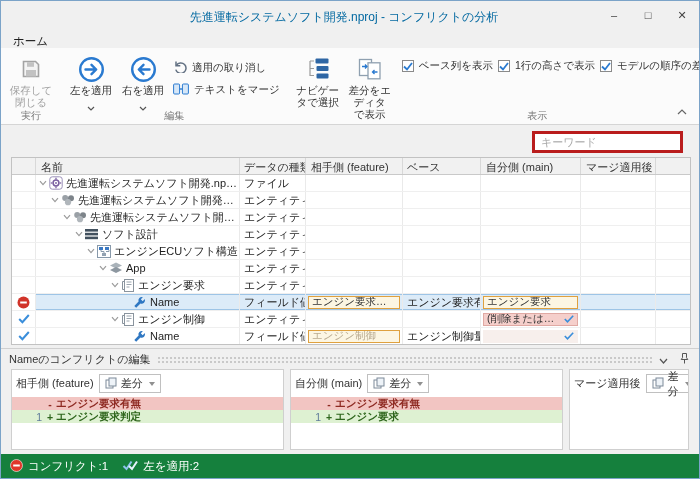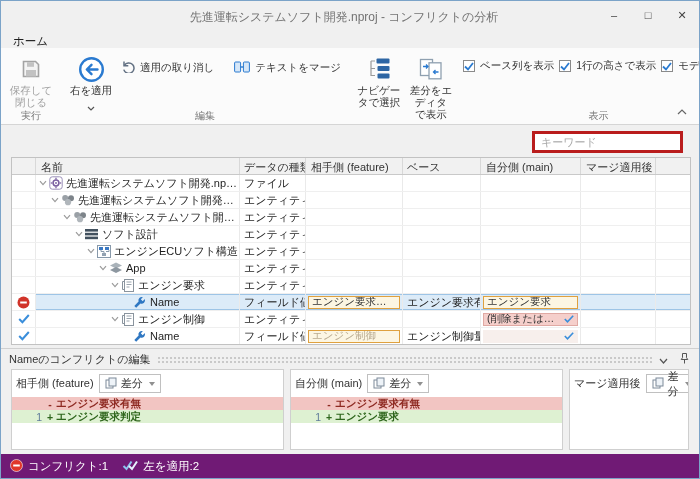--- a/index.html
+++ b/index.html
@@ -2,42 +2,42 @@
 <html><head>
 <meta charset="utf-8">
 <style>
   html,body{margin:0;padding:0;background:#dcdcdc;}
   .window{position:relative;width:700px;height:479px;box-sizing:border-box;
     background:#f0f0f0;border:1px solid #7ba3c8;overflow:hidden;
     font-family:"Liberation Sans","DejaVu Sans",sans-serif;}
 
   
   .titlebar{position:relative;height:30px;}
-  .title{position:absolute;left:0;right:12px;top:8px;text-align:center;font-size:12px;color:#737373;}
+  .title{position:absolute;left:0;right:12px;top:8px;text-align:center;font-size:12px;color:#0369a1;}
   .win-controls{position:absolute;right:0;top:0;display:flex;}
   .win-btn{width:34px;height:28px;display:flex;align-items:center;justify-content:center;
     font-size:11px;color:#444;cursor:default;}
 
   
   .tabrow{height:17px;position:relative;}
   .tab{display:inline-block;margin-left:12px;font-size:11.5px;color:#1e1e1e;position:relative;}
   .tab::after{content:"";position:absolute;left:-2px;right:-2px;bottom:-4px;height:3px;background:#2b7cd3;}
 
   
   .ribbon{position:relative;height:77px;background:#fbfbfb;border-bottom:1px solid #d5d5d5;
     display:flex;align-items:stretch;box-sizing:border-box;padding-top:2px;}
   .rgroup{position:relative;display:flex;align-items:flex-start;padding:2px 4px 14px 4px;}
   .rgroup-label{position:absolute;bottom:1px;left:0;right:0;text-align:center;font-size:10px;color:#777;}
   .rsep{width:1px;background:#dedede;margin:4px 0;}
   .bigbtn{display:flex;flex-direction:column;align-items:center;padding:2px 3px;min-width:46px;}
   .bigbtn .bicon{height:30px;display:flex;align-items:center;}
   .bigbtn .blabel{font-size:10.5px;color:#333;text-align:center;white-space:pre-line;line-height:1.15;}
   .bigbtn.disabled .blabel{color:#9f9f9f;}
   .bigbtn .bdrop{margin-top:1px;height:6px;}
-  .smallcol{display:flex;flex-direction:row;gap:20px;padding:8px 4px 0 4px;}
+  .smallcol{display:flex;flex-direction:column;gap:8px;padding:8px 4px 0 4px;}
   .smallbtn{display:flex;align-items:center;gap:5px;font-size:10.5px;color:#333;white-space:nowrap;}
   .checkcol{display:flex;gap:5px;padding:7px 6px 0 6px;}
   .checkrow{display:flex;align-items:center;gap:5px;font-size:10.5px;color:#333;white-space:nowrap;}
   .cb{width:12px;height:12px;box-sizing:border-box;background:#fff;border:1px solid #8a8a8a;
     display:flex;align-items:center;justify-content:center;}
   .ribbon-collapse{position:absolute;right:12px;bottom:5px;}
 
   
   .search{position:absolute;top:130px;right:16px;width:151px;height:22px;box-sizing:border-box;
     border:3px solid #b91c1c;background:#fff;font-size:11px;padding:0 6px;color:#333;font-family:inherit;outline:none;}
@@ -92,21 +92,21 @@
     border-top:4px solid #909090;margin-left:2px;}
   .difflines{flex:1;}
   .dline{height:13px;display:flex;align-items:center;font-size:10.5px;font-weight:bold;}
   .dline .dnum{width:30px;text-align:right;color:#5f7b9a;font-weight:normal;padding-right:2px;flex:none;}
   .dline .dsign{width:12px;text-align:center;flex:none;}
   .dline .dtext{overflow:hidden;white-space:nowrap;}
   .dline.removed{background:#f2c5c2;color:#8e2a22;}
   .dline.added{background:#def1d2;color:#2f661d;}
 
   
-  .statusbar{position:absolute;left:0;right:0;bottom:0;height:24px;background:#701a75;
+  .statusbar{position:absolute;left:0;right:0;bottom:0;height:24px;background:#15803d;
     display:flex;align-items:center;gap:14px;padding:0 9px;color:#fff;font-size:11.5px;}
   .sb-item{display:flex;align-items:center;gap:5px;}
 </style>
 </head>
 <body>
 
 <div class="window">
 
   <div class="titlebar">
     <div class="title">先進運転システムソフト開発.nproj - コンフリクトの分析</div>
@@ -133,20 +133,34 @@
             </svg>
         </span>
         <span class="blabel">保存して閉じる</span>
       </div>
       <div class="rgroup-label">実行</div>
     </div>
 
     <div class="rsep"></div>
 
     <div class="rgroup">
+      <div class="bigbtn">
+        <span class="bicon">
+          <svg width="27" height="27" viewBox="0 0 27 27">
+              <circle cx="13.5" cy="13.5" r="11.3" fill="#fff" stroke="#2a7ad0" stroke-width="2.4"></circle>
+              <path d="M7.5 13.5h10M13.5 8.8l4.7 4.7-4.7 4.7" fill="none" stroke="#2a7ad0" stroke-width="2.4" stroke-linecap="round" stroke-linejoin="round"></path>
+            </svg>
+        </span>
+        <span class="blabel">左を適用</span>
+        <span class="bdrop">
+          <svg width="8" height="5">
+              <path d="M1 1l3 3 3-3" fill="none" stroke="#555" stroke-width="1.2"></path>
+            </svg>
+        </span>
+      </div>
       <div class="bigbtn">
         <span class="bicon">
           <svg width="27" height="27" viewBox="0 0 27 27">
               <circle cx="13.5" cy="13.5" r="11.3" fill="#fff" stroke="#2a7ad0" stroke-width="2.4"></circle>
               <path d="M19.5 13.5h-10M13.5 8.8 8.8 13.5l4.7 4.7" fill="none" stroke="#2a7ad0" stroke-width="2.4" stroke-linecap="round" stroke-linejoin="round"></path>
             </svg>
         </span>
         <span class="blabel">右を適用</span>
         <span class="bdrop">
           <svg width="8" height="5">

